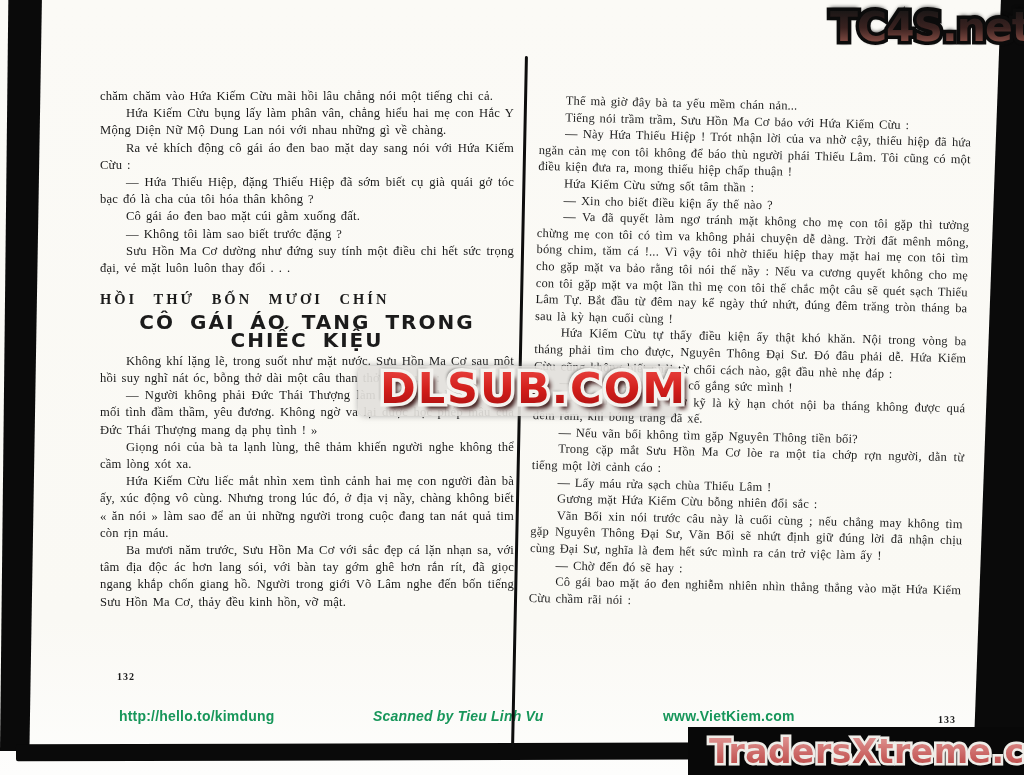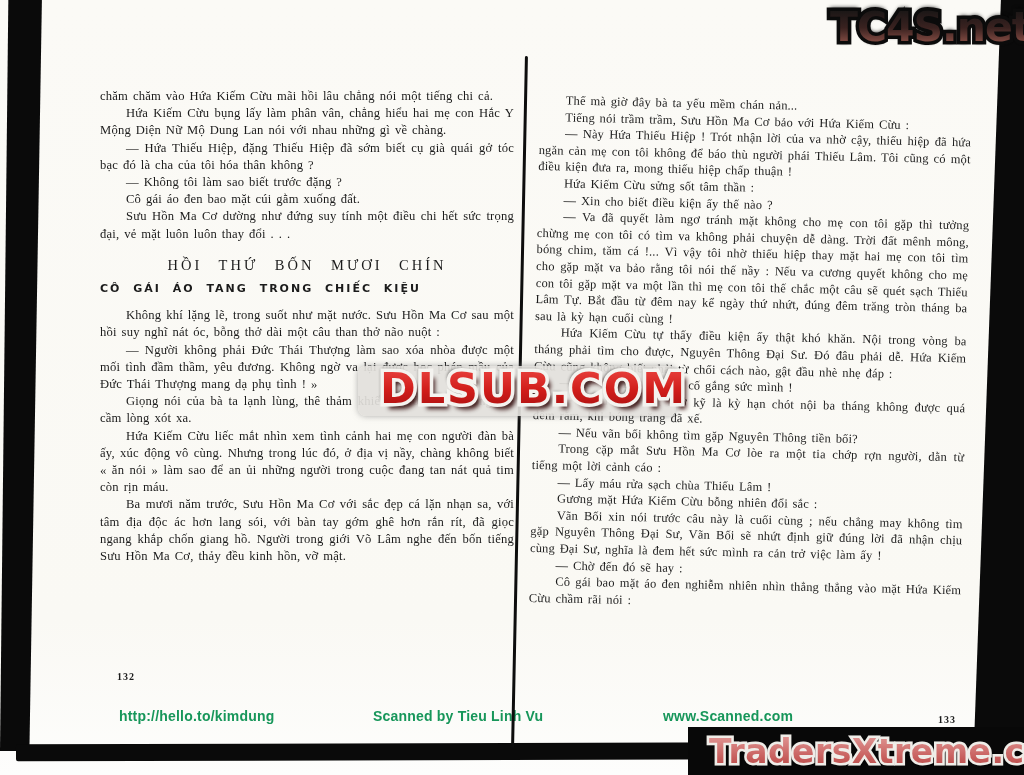--- a/index.html
+++ b/index.html
@@ -7,23 +7,23 @@
           background:linear-gradient(180deg,#fbfaf6 0%,#faf9f4 80%,#fdfdfc 100%);
           font-family:"Liberation Serif", serif;color:#1b1b1b;}
 
   
   .page{position:absolute;text-align:justify;}
   .page-left{left:100px;top:88px;width:414px;font-size:12.6px;line-height:17.2px;}
   .page-right{left:540px;top:92px;width:432px;font-size:12.4px;line-height:16.6px;
               transform:rotate(1.25deg);transform-origin:0 0;}
   .para{margin:0;text-indent:26px;letter-spacing:0.2px;word-spacing:1.5px;}
   .para.noindent{text-indent:0;}
-  .chapter-num{margin:14px 0 6px 0;text-align:center;font-weight:normal;font-size:14.5px;
+  .chapter-num{margin:14px 0 6px 0;font-weight:bold;font-size:14.5px;
                letter-spacing:3px;word-spacing:10px;text-indent:0;}
-  .chapter-title{margin:0 0 10px 0;font-weight:bold;font-size:11px;
+  .chapter-title{margin:0 0 4px 0;text-align:center;font-weight:bold;font-size:20px;
                  letter-spacing:2px;word-spacing:6px;text-indent:0;
                  font-family:"DejaVu Sans", sans-serif;}
   .pagenum{position:absolute;font-size:10px;letter-spacing:1px;font-weight:bold;}
   .pagenum-left{left:117px;top:671px;}
   .pagenum-right{left:938px;top:714px;}
 
   
   .spine{position:absolute;left:518px;top:56px;width:3px;height:692px;background:#0d0d0d;
          transform:rotate(1.15deg);z-index:6;border-radius:2px;}
   .border-left{position:absolute;left:0;top:-6px;width:42px;height:757px;background:#0a0a0a;
@@ -31,21 +31,21 @@
   .border-right{position:absolute;right:0;top:0;width:55px;height:775px;background:#0a0a0a;
                 clip-path:polygon(58% 0,100% 0,100% 100%,7% 100%);z-index:5;}
   .border-bottom{position:absolute;left:16px;top:743px;width:978px;height:17px;background:#0a0a0a;
                  transform:rotate(-0.15deg);z-index:5;border-radius:2px;}
   .corner-block{position:absolute;left:688px;top:727px;width:336px;height:48px;background:#080808;z-index:5;}
 
   
   .footer-item{position:absolute;top:708px;z-index:4;color:#17965a;
                font-family:"Liberation Sans", sans-serif;font-weight:bold;font-size:14px;
                letter-spacing:0.2px;}
-  .footer-a{left:119px;} .footer-b{left:373px;} .footer-c{left:663px;}
+  .footer-a{left:119px;} .footer-b{left:373px;font-style:italic;} .footer-c{left:663px;}
 
   
   .wm{position:absolute;z-index:10;white-space:nowrap;font-family:"DejaVu Sans", sans-serif;font-weight:bold;}
   .wm span{position:absolute;left:8px;top:0;}
   .wm-tc4s{left:822px;top:3px;font-size:41px;letter-spacing:-1px;}
   .wm-tc4s .back{-webkit-text-stroke:7px #0b0b0b;color:#0b0b0b;text-shadow:0 -3px 4px #000,0 2px 3px #111;}
   .wm-tc4s .front{background:linear-gradient(180deg,#141414 8%,#3a2220 52%,#96564c 90%);
                   -webkit-background-clip:text;background-clip:text;color:transparent;}
   .wm-dlsub{left:372px;top:363px;font-size:43px;letter-spacing:2px;}
   .wm-dlsub .back{-webkit-text-stroke:7px #f4f3ef;color:#f4f3ef;
@@ -60,23 +60,24 @@
                      -webkit-background-clip:text;background-clip:text;color:transparent;}
 </style>
 </head>
 <body>
 
 <div class="canvas">
 
   <div class="page page-left">
     <p class="para noindent">chăm chăm vào Hứa Kiếm Cừu mãi hồi lâu chẳng nói một tiếng chi cả.</p>
     <p class="para">Hứa Kiếm Cừu bụng lấy làm phân vân, chẳng hiểu hai mẹ con Hắc Y Mộng Diện Nữ Mộ Dung Lan nói với nhau những gì về chàng.</p>
+    <p class="para">Ra vẻ khích động cô gái áo đen bao mặt day sang nói với Hứa Kiếm Cừu :</p>
     <p class="para">— Hứa Thiếu Hiệp, đặng Thiếu Hiệp đã sớm biết cụ già quái gở tóc bạc đó là cha của tôi hóa thân không ?</p>
+    <p class="para">Cô gái áo đen bao mặt cúi gằm xuống đất.</p>
     <p class="para">— Không tôi làm sao biết trước đặng ?</p>
-    <p class="para">Cô gái áo đen bao mặt cúi gằm xuống đất.</p>
     <p class="para">Sưu Hồn Ma Cơ dường như đứng suy tính một điều chi hết sức trọng đại, vẻ mặt luôn luôn thay đổi . . .</p>
     <p class="chapter-num">HỒI THỨ BỐN MƯƠI CHÍN</p>
     <p class="chapter-title">CÔ GÁI ÁO TANG TRONG CHIẾC KIỆU</p>
     <p class="para">Không khí lặng lẽ, trong suốt như mặt nước. Sưu Hồn Ma Cơ sau một hồi suy nghĩ nát óc, bỗng thở dài một câu than thở não nuột :</p>
     <p class="para">— Người không phải Đức Thái Thượng làm sao xóa nhòa được một mối tình đầm thầm, yêu đương. Không ngờ va lại được học phép mầu của Đức Thái Thượng mang dạ phụ tình ! »</p>
     <p class="para">Giọng nói của bà ta lạnh lùng, thê thảm khiến người nghe không thể cầm lòng xót xa.</p>
     <p class="para">Hứa Kiếm Cừu liếc mắt nhìn xem tình cảnh hai mẹ con người đàn bà ấy, xúc động vô cùng. Nhưng trong lúc đó, ở địa vị nầy, chàng không biết « ăn nói » làm sao để an ủi những người trong cuộc đang tan nát quả tim còn rịn máu.</p>
     <p class="para">Ba mươi năm trước, Sưu Hồn Ma Cơ với sắc đẹp cá lặn nhạn sa, với tâm địa độc ác hơn lang sói, với bàn tay gớm ghê hơn rắn rít, đã giọc ngang khắp chốn giang hồ. Người trong giới Võ Lâm nghe đến bốn tiếng Sưu Hồn Ma Cơ, thảy đều kinh hồn, vỡ mật.</p>
   </div>
   <div class="pagenum pagenum-left">132</div>
@@ -102,21 +103,21 @@
   <div class="pagenum pagenum-right">133</div>
 
   <div class="border-left"></div>
   <div class="border-right"></div>
   <div class="border-bottom"></div>
   <div class="corner-block"></div>
   <div class="spine"></div>
 
   <div class="footer-item footer-a">http://hello.to/kimdung</div>
   <div class="footer-item footer-b">Scanned by Tieu Linh Vu</div>
-  <div class="footer-item footer-c">www.Scanned.com</div>
+  <div class="footer-item footer-c">www.VietKiem.com</div>
 
   <div class="wm wm-tc4s">
     <span class="back">TC4S.net</span>
     <span class="front">TC4S.net</span>
   </div>
 
   <div class="dlsub-band"></div>
   <div class="wm wm-dlsub">
     <span class="back">DLSUB.COM</span>
     <span class="front">DLSUB.COM</span>

